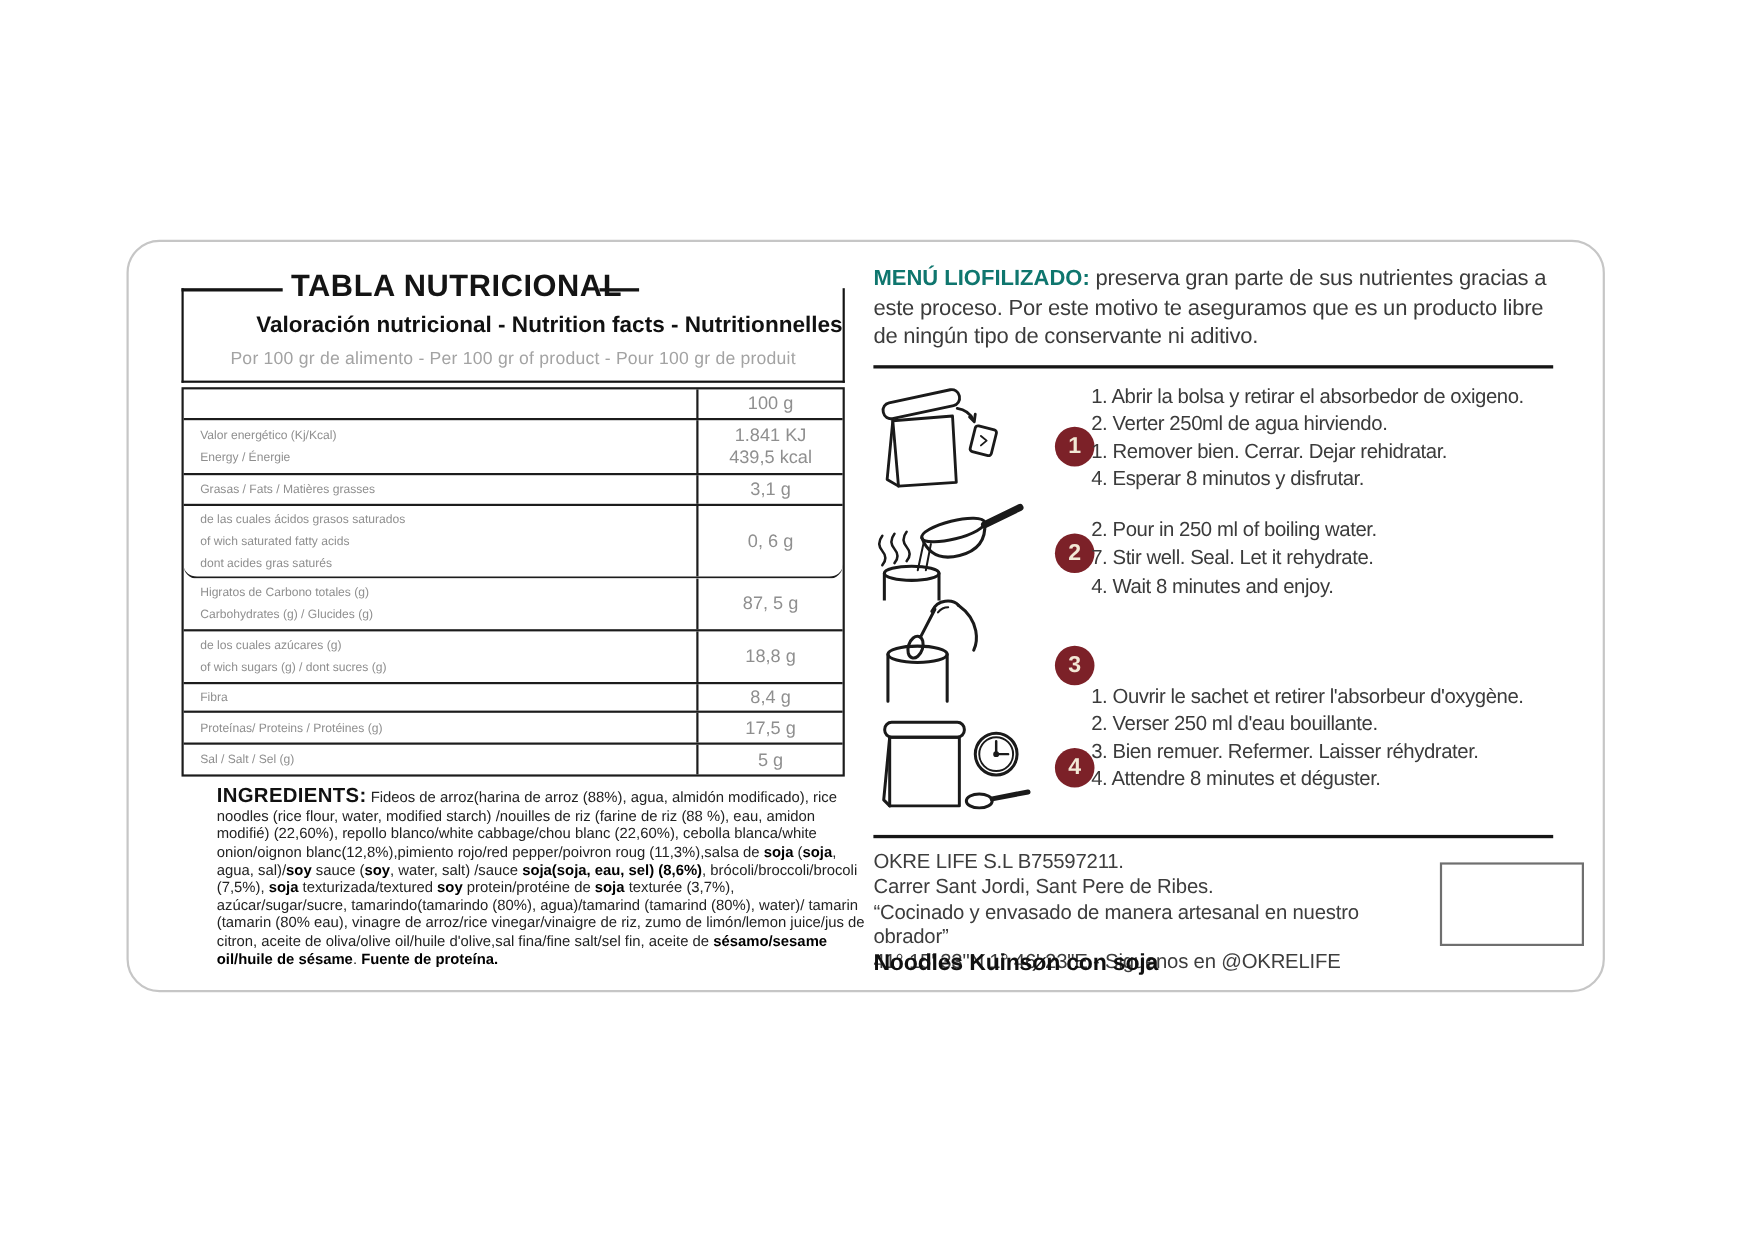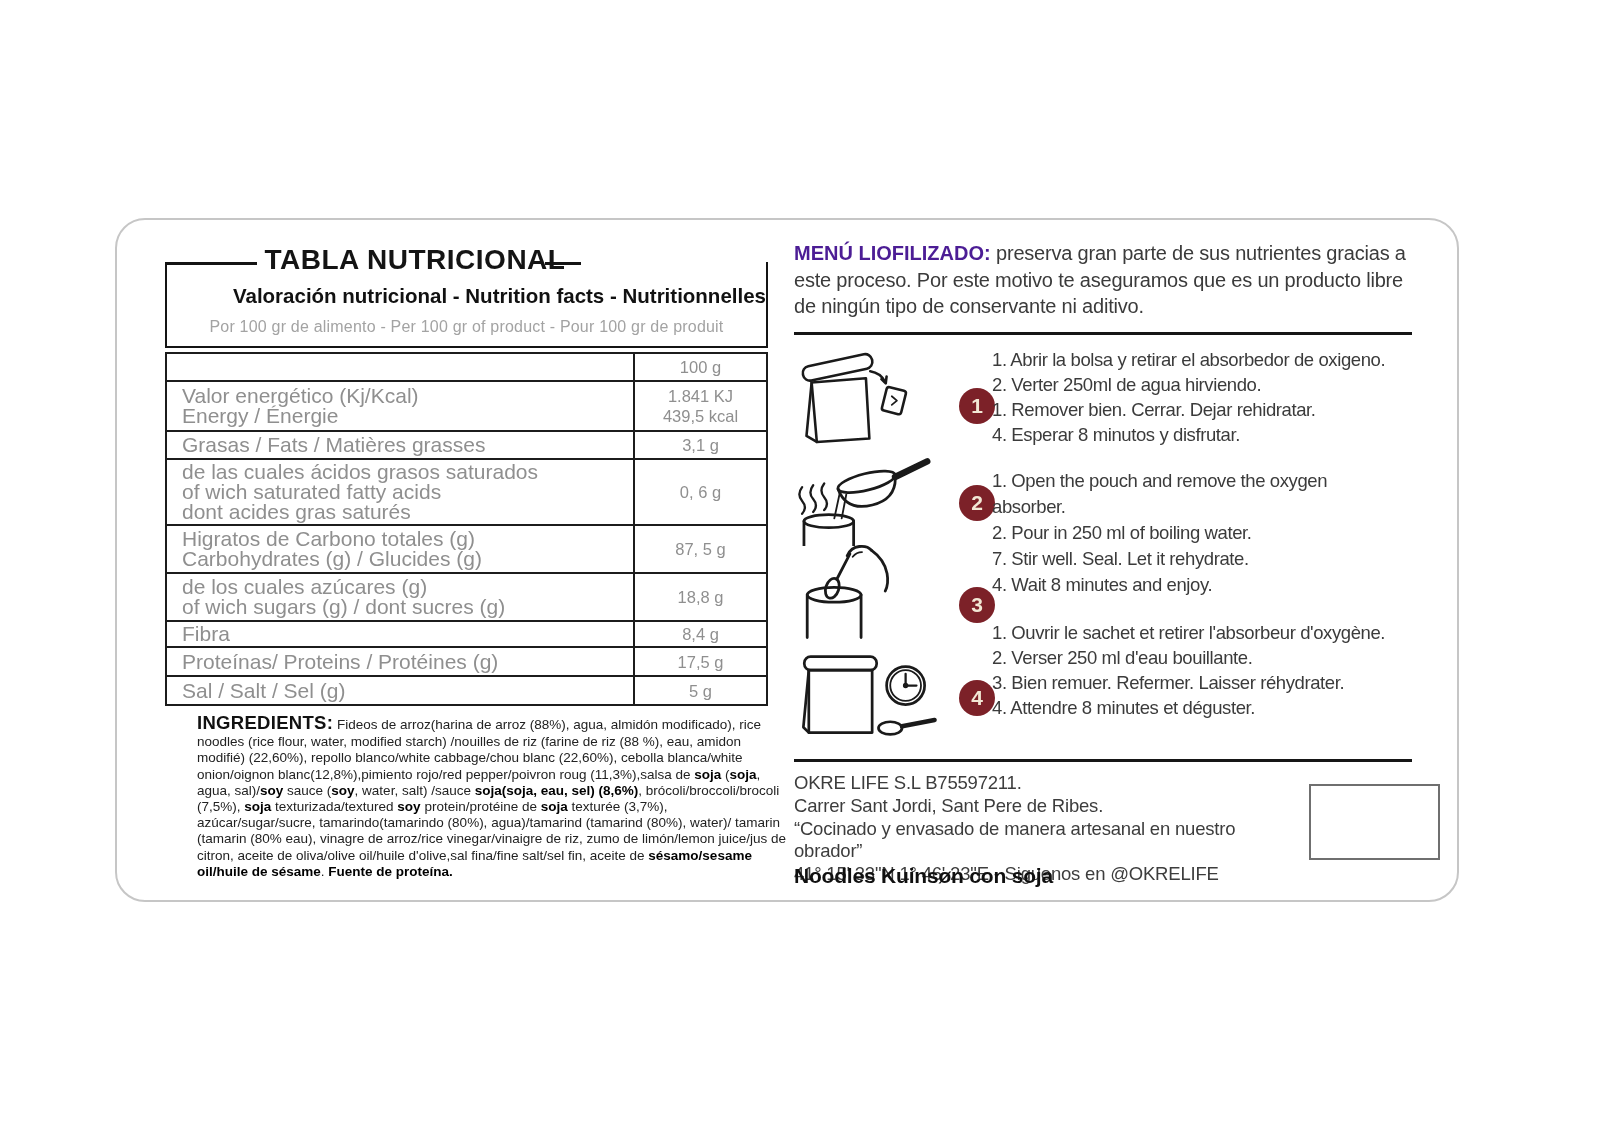--- a/index.html
+++ b/index.html
@@ -15,35 +15,35 @@
   .tseg1{left:48px;width:92px;}
   .tseg2{left:428px;width:36px;}
   .hdr-box{left:48px;top:42px;width:603px;height:86px;border-left:2px solid #141414;
            border-right:2px solid #141414;border-bottom:2px solid #141414;box-sizing:border-box;
            text-align:center;}
   .hdr-sub{margin-top:22px;font-size:20.5px;font-weight:700;color:#111;text-align:right;}
   .hdr-per{margin-top:10px;font-size:16px;color:#a3a3a3;letter-spacing:.2px;}
   .ntable{left:48px;top:132px;width:603px;border:2px solid #1c1c1c;box-sizing:border-box;}
   .nrow{display:flex;border-bottom:2px solid #1c1c1c;}
   .nrow:last-child{border-bottom:none;}
-  .nlabel{flex:1;padding:2px 8px 2px 15px;font-size:21px;line-height:20px;color:#8f8f8f;
+  .nlabel{flex:1;padding:2px 8px 2px 15px;font-size:11px;line-height:20px;color:#8f8f8f;
           white-space:pre-line;display:flex;flex-direction:column;justify-content:center;}
   .nval{width:131px;border-left:2px solid #1c1c1c;display:flex;align-items:center;justify-content:center;
         text-align:center;font-size:16.5px;line-height:20px;color:#8f8f8f;white-space:pre-line;}
-  .rh0{height:26px;} .rh1{height:48px;} .rh2{height:26px;} .rh3{height:64px;} .rh4{height:46px;}
+  .rh0{height:26px;} .rh1{height:48px;} .rh2{height:26px;} .rh3{height:64px;border-radius:12px;} .rh4{height:46px;}
   .rh5{height:46px;} .rh6{height:24px;} .rh7{height:27px;} .rh8{height:27px;}
 
   .ingredients{left:48px;top:492px;width:592px;font-size:13.5px;line-height:1.2;color:#222;margin-left:32px;}
   .ing-label{font-size:18.5px;font-weight:800;color:#111;letter-spacing:.3px;}
   .ingredients b{color:#000;}
 
   
   .intro{left:677px;top:20px;width:662px;font-size:20px;line-height:1.33;color:#3b3b3b;
          letter-spacing:-.2px;white-space:pre-line;}
-  .intro b{color:#4c1d95;letter-spacing:0;}
+  .intro b{color:#0f766e;letter-spacing:0;}
   .rule{height:3px;background:#161616;}
   .rule1{left:677px;top:112px;width:618px;}
   .rule2{left:677px;top:539px;width:618px;}
 
   .badge{width:36px;height:36px;border-radius:50%;background:#7c2128;color:#f2e8d5;
          display:flex;align-items:center;justify-content:center;font-size:21px;font-weight:700;}
   .b1{left:842px;top:168px;} .b2{left:842px;top:265px;} .b3{left:842px;top:367px;} .b4{left:842px;top:460px;}
 
   .steps-text{font-size:18.5px;line-height:25px;letter-spacing:-.4px;color:#3b3b3b;}
   .steps-en{line-height:26px;}
@@ -185,22 +185,20 @@
   <div class="abs badge b3">3</div>
   <div class="abs badge b4">4</div>
 
   <div class="abs steps-text st-es">
     <div class="step-line">1. Abrir la bolsa y retirar el absorbedor de oxigeno.</div>
     <div class="step-line">2. Verter  250ml de agua hirviendo.</div>
     <div class="step-line">1. Remover bien. Cerrar. Dejar rehidratar.</div>
     <div class="step-line">4. Esperar  8  minutos y disfrutar.</div>
   </div>
   <div class="abs steps-text steps-en st-en">
-    <div class="step-line">1. Open the pouch and remove the oxygen
-absorber.</div>
     <div class="step-line">2. Pour in  250 ml of boiling water.</div>
     <div class="step-line">7. Stir well. Seal. Let it rehydrate.</div>
     <div class="step-line">4. Wait  8  minutes and enjoy.</div>
   </div>
   <div class="abs steps-text st-fr">
     <div class="step-line">1. Ouvrir le sachet et retirer l'absorbeur d'oxygène.</div>
     <div class="step-line">2. Verser  250 ml d'eau bouillante.</div>
     <div class="step-line">3. Bien remuer. Refermer. Laisser réhydrater.</div>
     <div class="step-line">4. Attendre  8  minutes et déguster.</div>
   </div>

